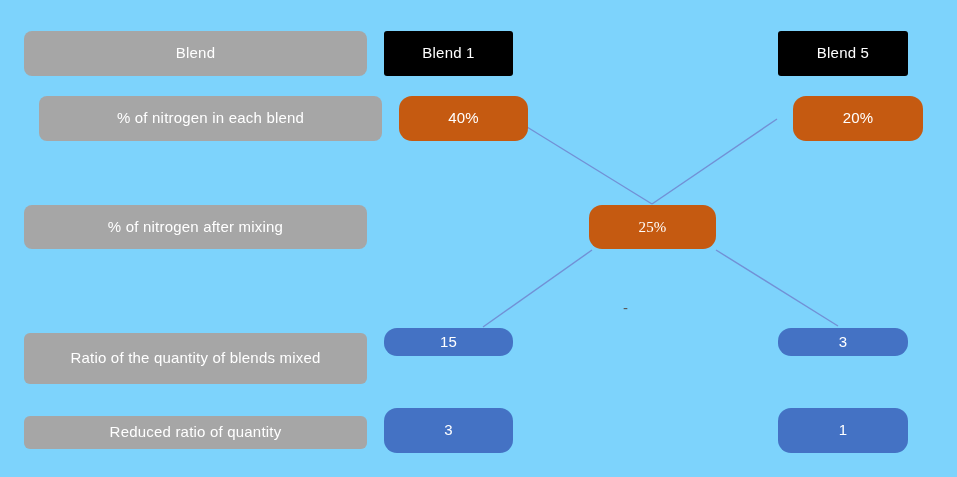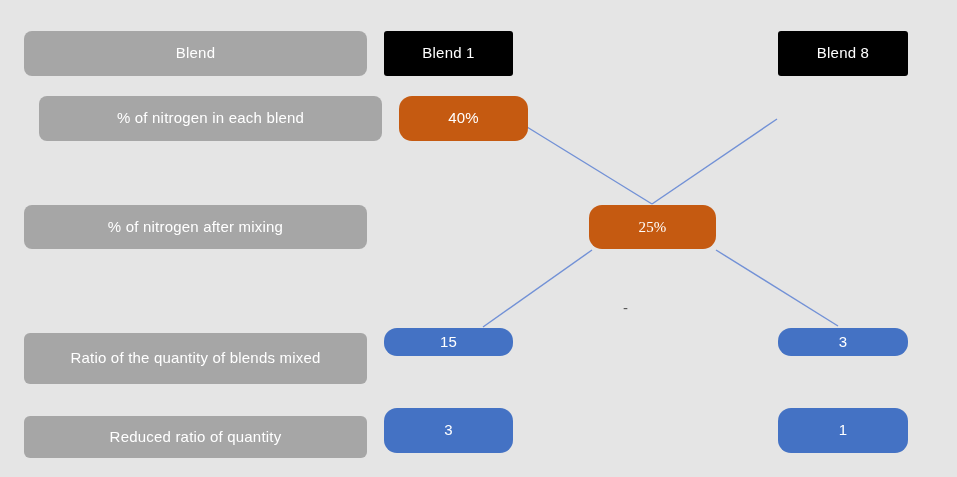--- a/index.html
+++ b/index.html
@@ -1,20 +1,20 @@
 <!DOCTYPE html>
 <html><head>
 <meta charset="utf-8">
 <style>
   html, body { margin: 0; padding: 0; background: #ffffff; }
   .canvas {
     position: relative;
     width: 957px;
     height: 477px;
-    background: #e5e5e5;
+    background: #7dd3fc;
     font-family: "Liberation Sans", "DejaVu Sans", sans-serif;
     overflow: hidden;
   }
   .connectors {
     position: absolute;
     left: 0; top: 0;
     width: 957px; height: 477px;
     pointer-events: none;
   }
   .connectors line { stroke: #7291d6; stroke-width: 1.4; }
@@ -40,21 +40,21 @@
   .c1     { left: 384px; width: 129px; }
   .c2     { left: 778px; width: 130px; }
   .center { left: 589px; width: 127px; font-family: Liberation Serif, serif; }
 
   .r1 { top: 31px;  height: 45px; }
   .r2 { top: 96px;  height: 45px; margin-left: 15px; }
   .r3 { top: 205px; height: 44px; }
   .r4 { top: 328px; height: 28px; }
   .r5 { top: 408px; height: 45px; }
   .r4s { top: 333px; height: 51px; border-radius: 6px; }
-  .r5s { top: 416px; height: 42px; border-radius: 6px; }
+  .r5s { top: 416px; height: 33px; border-radius: 6px; }
 
   .dash {
     position: absolute;
     left: 623px;
     top: 300px;
     color: #595959;
     font-size: 15px;
     line-height: 1;
   }
 </style>
@@ -65,24 +65,25 @@
 
   <svg class="connectors" viewBox="0 0 957 477" xmlns="http://www.w3.org/2000/svg">
     <line x1="514" y1="119" x2="652" y2="204" style="stroke: rgb(114, 145, 214);"></line>
     <line x1="777" y1="119" x2="652" y2="204" style="stroke: rgb(114, 145, 214);"></line>
     <line x1="592" y1="250" x2="483" y2="327" style="stroke: rgb(114, 145, 214);"></line>
     <line x1="716" y1="250" x2="838" y2="326" style="stroke: rgb(114, 145, 214);"></line>
   </svg>
 
   <div class="box gray lbl r1" style="background: rgb(166, 166, 166);">Blend</div>
   <div class="box black c1 r1" style="background: rgb(0, 0, 0);">Blend 1</div>
-  <div class="box black c2 r1" style="background: rgb(0, 0, 0);">Blend 8</div>
+  <div class="box black c2 r1" style="background: rgb(0, 0, 0);">Blend 5</div>
 
   <div class="box gray lbl r2" style="background: rgb(166, 166, 166);">% of nitrogen in each blend</div>
   <div class="box orange c1 r2" style="background: rgb(197, 90, 17);">40%</div>
+  <div class="box orange c2 r2" style="background: rgb(197, 90, 17);">20%</div>
 
   <div class="box gray lbl r3" style="background: rgb(166, 166, 166);">% of nitrogen after mixing</div>
   <div class="box orange center r3" style="background: rgb(197, 90, 17);">25%</div>
 
   <span class="dash">-</span>
 
   <div class="box gray lbl r4s" style="background: rgb(166, 166, 166);">Ratio of the quantity of blends mixed</div>
   <div class="box blue c1 r4" style="background: rgb(68, 114, 196);">15</div>
   <div class="box blue c2 r4" style="background: rgb(68, 114, 196);">3</div>
 

